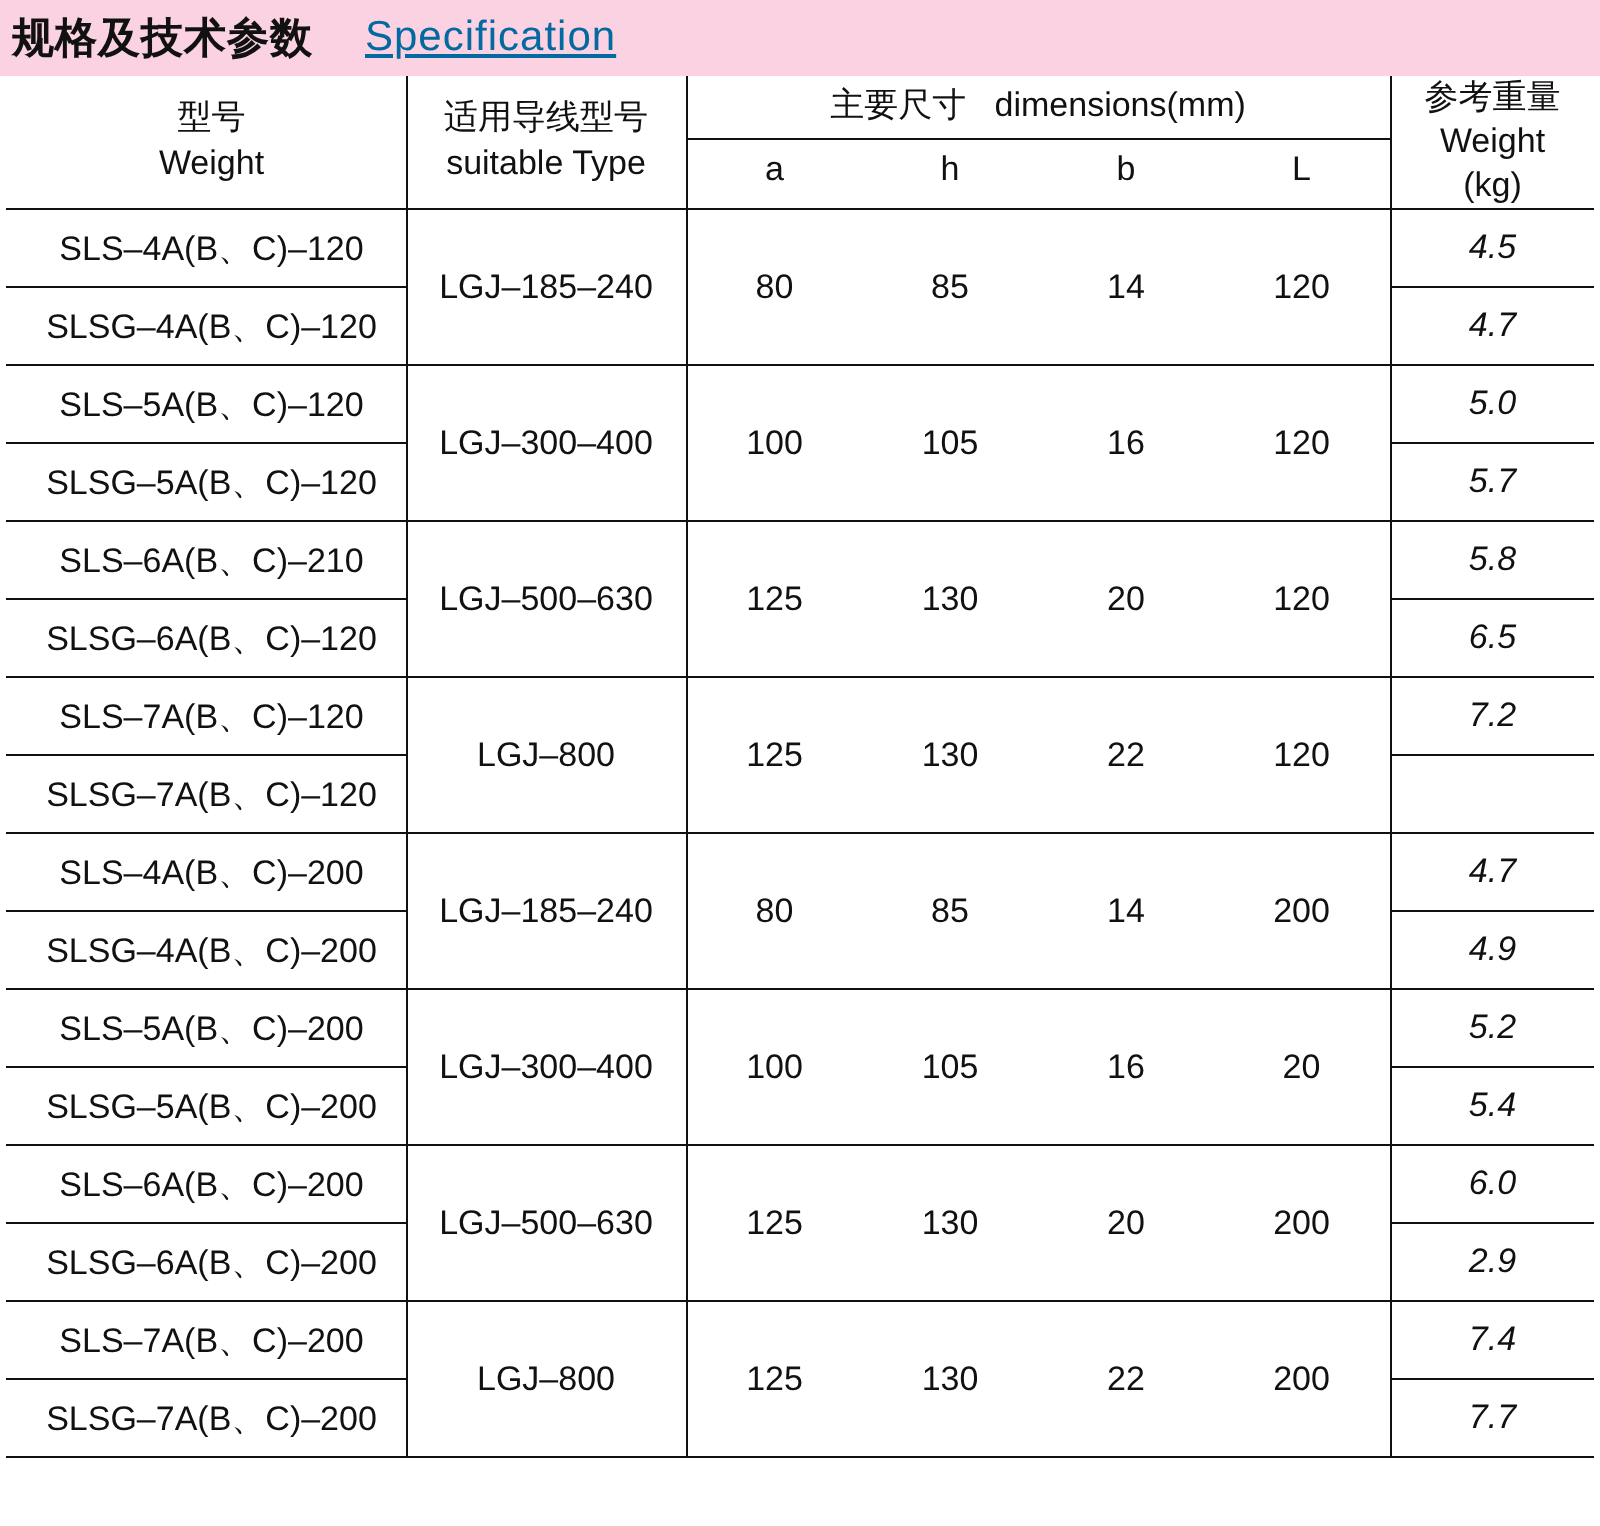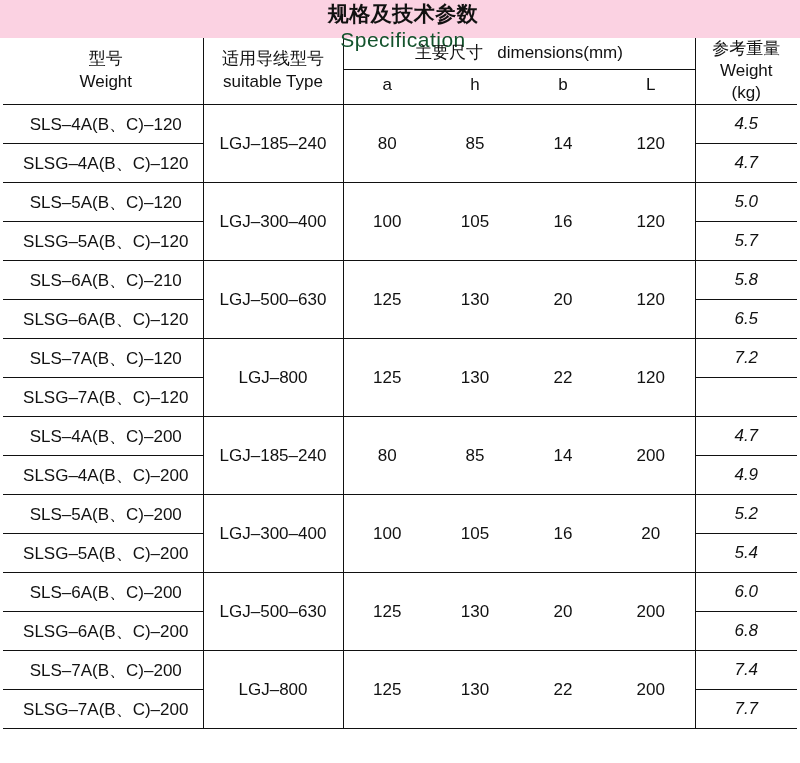--- a/index.html
+++ b/index.html
@@ -22,34 +22,34 @@
   }
 
   
   .title-bar {
     background: #fbd2e2;
     height: 38px;
     display: flex;
     align-items: center;
     padding-left: 6px;
     box-sizing: border-box;
-    flex-direction: column;
   }
   .title-cn {
     font-size: 21px;
     font-weight: 700;
     color: #111;
     letter-spacing: 0.5px;
   }
   .title-en {
     font-size: 21px;
     font-weight: 400;
-    color: #14532d;
-    margin-left: 0;
+    color: #0369a1;
+    margin-left: 26px;
     letter-spacing: 0.5px;
+    text-decoration: underline;
   }
 
   
   table.spec {
     border-collapse: collapse;
     width: 794px;
     margin-left: 3px;
     table-layout: fixed;
   }
   table.spec td, table.spec th {
@@ -244,21 +244,21 @@
         <td class="model-cell bb-thin">SLS–6A(B、C)–200</td>
         <td rowspan="2" class="val-cell bl bb">LGJ–500–630</td>
         <td rowspan="2" class="val-cell bl bb">125</td>
         <td rowspan="2" class="val-cell bb">130</td>
         <td rowspan="2" class="val-cell bb">20</td>
         <td rowspan="2" class="val-cell bb">200</td>
         <td class="weight-cell bl bb-thin">6.0</td>
       </tr>
       <tr>
         <td class="model-cell bb">SLSG–6A(B、C)–200</td>
-        <td class="weight-cell bl bb">6.8</td>
+        <td class="weight-cell bl bb">2.9</td>
       </tr>
 
       <tr>
         <td class="model-cell bb-thin">SLS–7A(B、C)–200</td>
         <td rowspan="2" class="val-cell bl bb">LGJ–800</td>
         <td rowspan="2" class="val-cell bl bb">125</td>
         <td rowspan="2" class="val-cell bb">130</td>
         <td rowspan="2" class="val-cell bb">22</td>
         <td rowspan="2" class="val-cell bb">200</td>
         <td class="weight-cell bl bb-thin">7.4</td>

